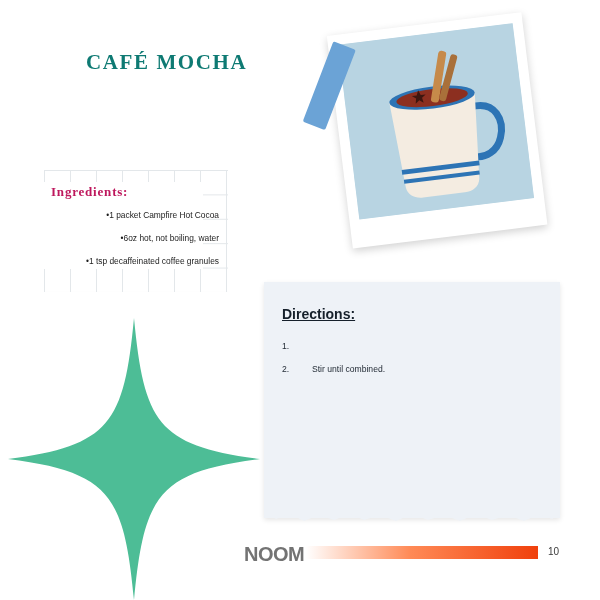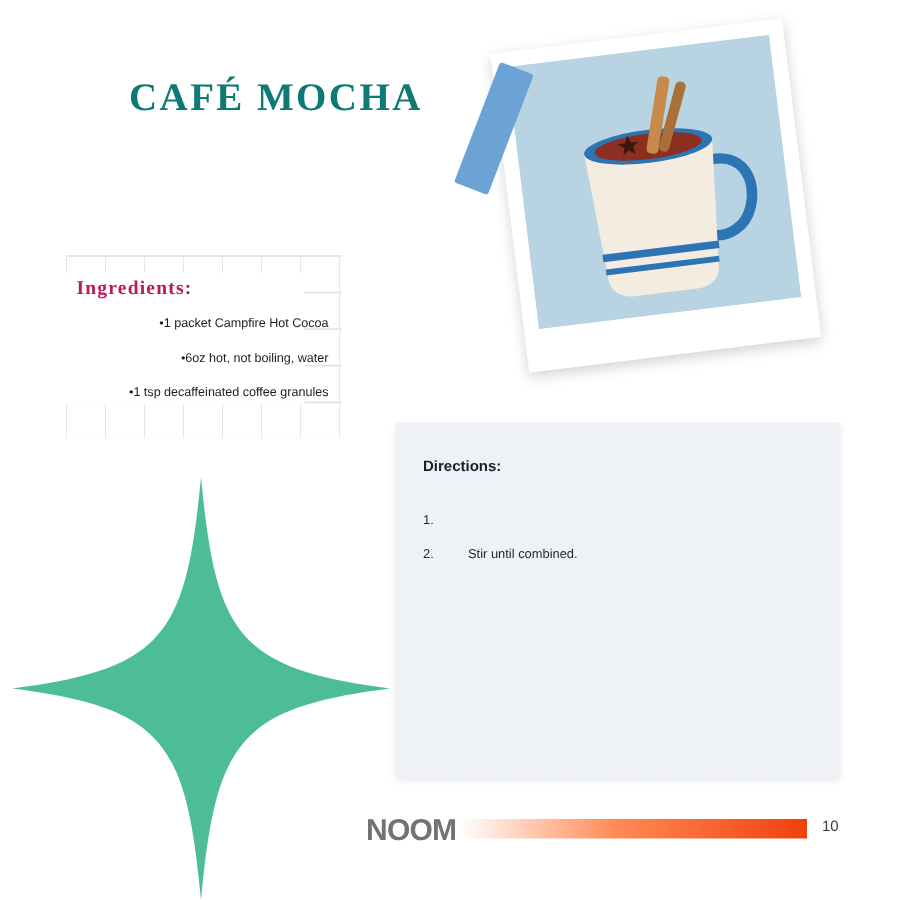--- a/index.html
+++ b/index.html
@@ -22,21 +22,21 @@
     height: 600px;
     overflow: hidden;
   }
 
   
   .title {
     position: absolute;
     left: 86px;
     top: 50px;
     font-family: "Liberation Serif", serif;
-    font-size: 26px;
+    font-size: 21px;
     font-weight: bold;
     letter-spacing: 1.6px;
     color: #0e7a73;
     white-space: nowrap;
   }
 
   
   .star {
     position: absolute;
     left: 8px;
@@ -159,23 +159,24 @@
     left: 264px;
     top: 512px;
     width: 296px;
     height: 12px;
     pointer-events: none;
   }
   .dir-title {
     position: absolute;
     left: 18px;
     top: 24px;
-    font-size: 10px;
+    font-size: 14px;
     font-weight: bold;
     color: #16202b;
+    text-decoration: underline;
   }
   .dir-list {
     position: absolute;
     left: 18px;
     top: 58px;
     width: 260px;
     margin: 0;
     padding: 0;
     list-style: none;
   }

